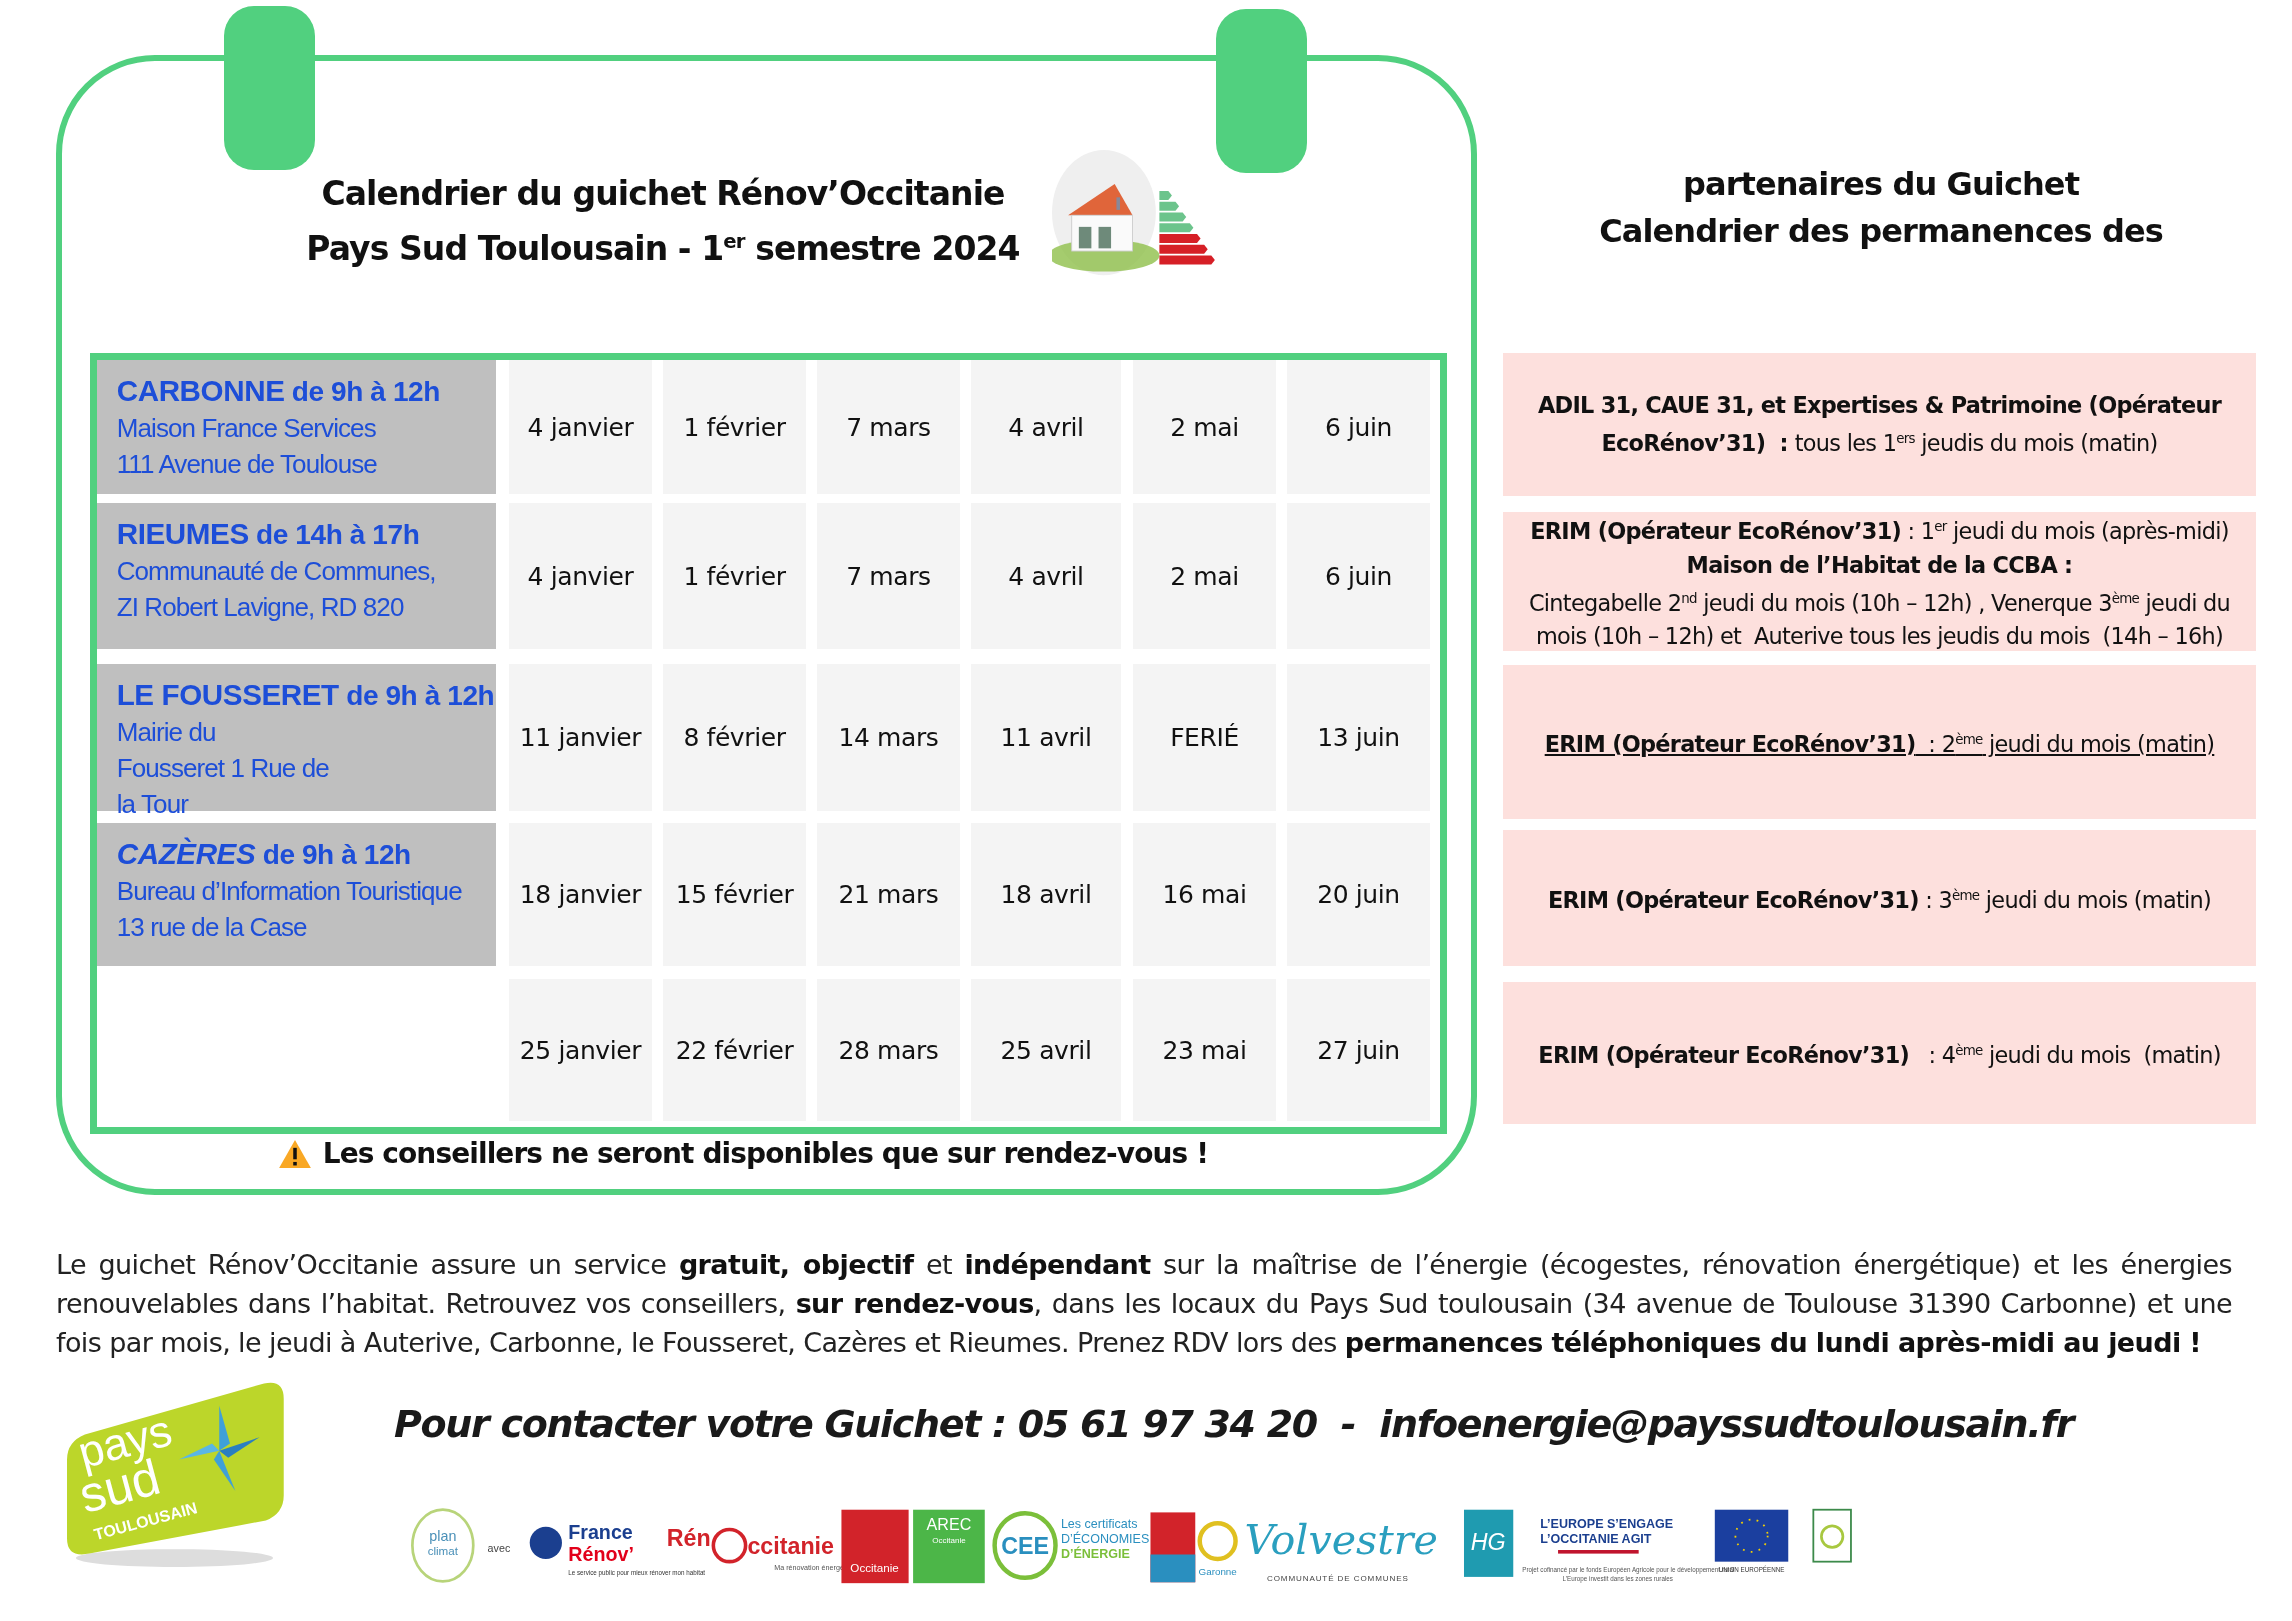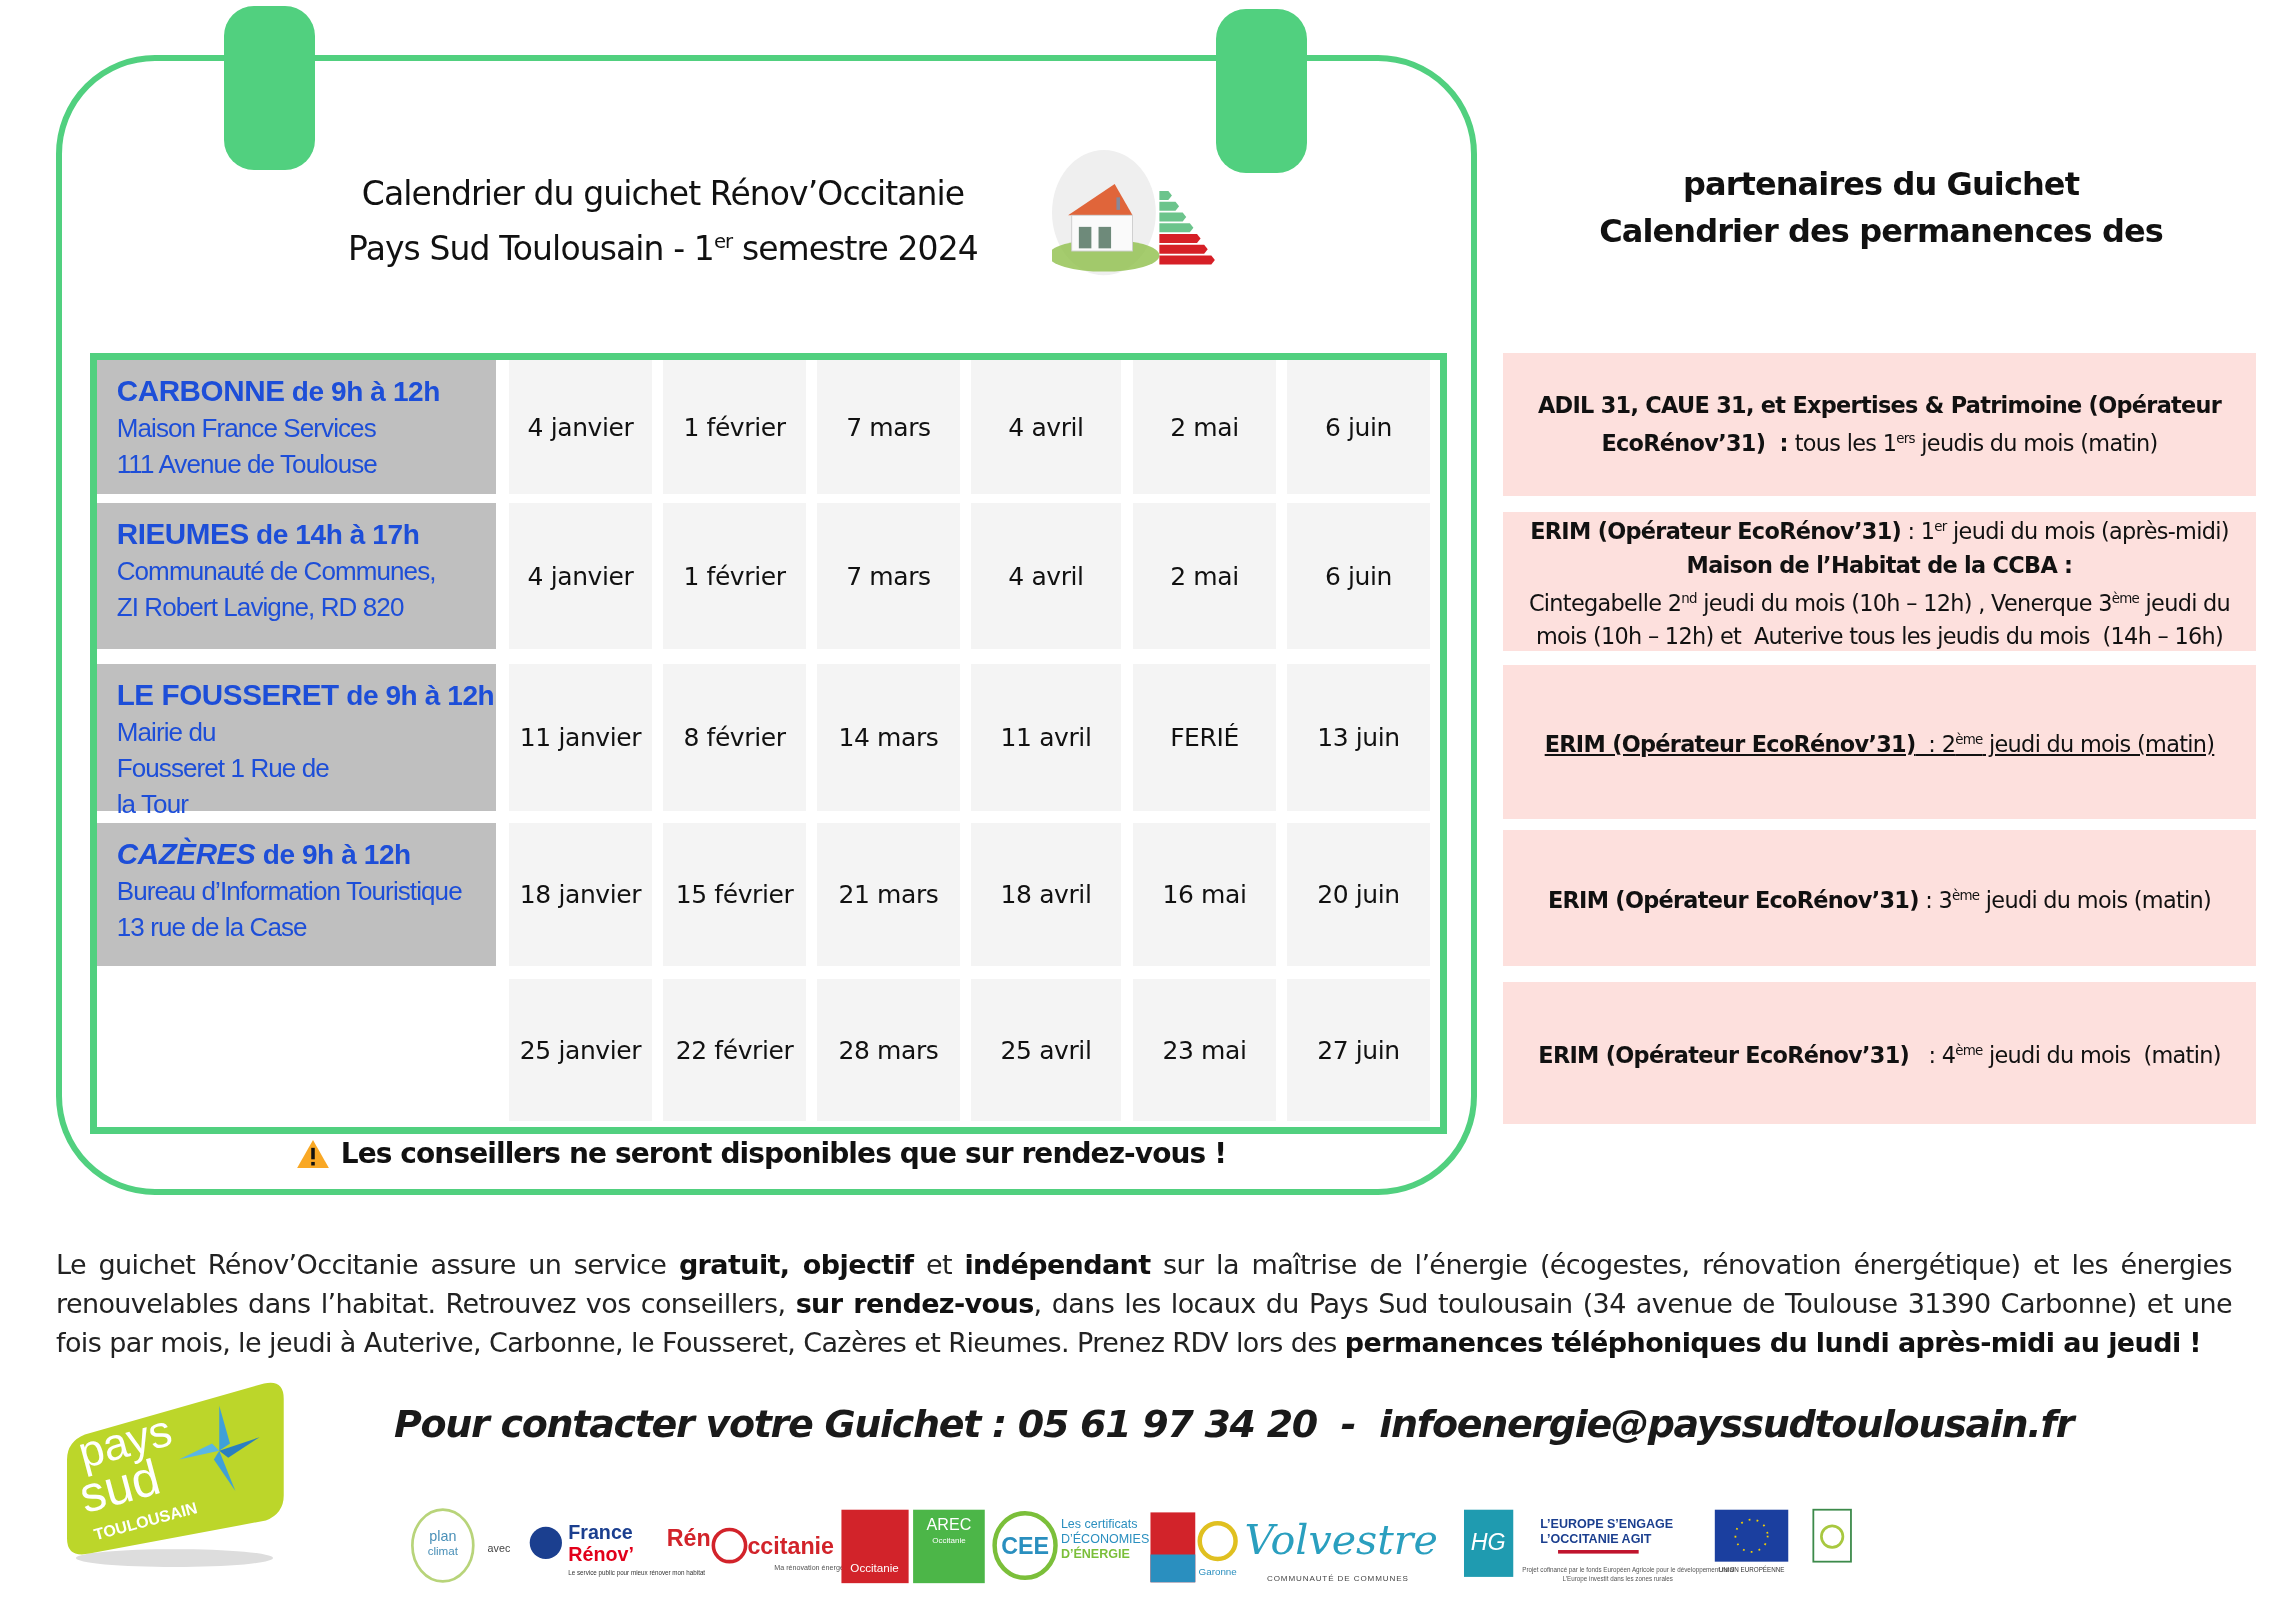--- a/index.html
+++ b/index.html
@@ -7,39 +7,39 @@
          font-family:"Liberation Sans", sans-serif; color:#111; }
   .abs { position:absolute; }
 
   
   .frame { left:56px; top:55px; width:1409px; height:1128px; border:6.3px solid #51d07f;
            border-radius:99px; box-sizing:content-box; }
   .ring { width:91px; height:164px; background:#51d07f; border-radius:30px; }
   .ring1 { left:224px; top:6.3px; }
   .ring2 { left:1216px; top:9px; }
 
-  .cal-title { left:296px; top:170px; width:734px; text-align:center; font-weight:normal;
+  .cal-title { left:296px; top:170px; width:734px; text-align:center; font-weight:bold;
                font-size:33px; line-height:48px; font-family:"DejaVu Sans", sans-serif; letter-spacing:-0.9px; }
   .cal-title sup { font-size:19.7px; }
 
   
   .house { left:1052px; top:148px; width:179px; height:130px; }
 
   
   .table { left:90px; top:353px; width:1343px; height:767px; border:7.2px solid #51d07f; background:#fff; }
   .row { position:absolute; left:0; width:1343px; }
   .hcell { position:absolute; left:0; top:0; width:399px; height:100%; background:#bfbfbf; color:#1d4ed8;
            box-sizing:border-box; padding:12.5px 12.5px 0 19.7px; font-family:"Liberation Sans", sans-serif; }
   .hcell .city { font-size:29.6px; font-weight:bold; line-height:36px; letter-spacing:0.4px; white-space:nowrap; }
   .hcell .city span { font-weight:bold; font-size:28px; letter-spacing:-0.4px; }
   .hcell .addr { font-size:26px; line-height:36px; letter-spacing:-0.9px; }
   .dcell { position:absolute; top:0; height:100%; background:#f4f4f4; display:flex; align-items:center;
            justify-content:center; font-family:"DejaVu Sans", sans-serif; font-size:25px; color:#111; white-space:nowrap; letter-spacing:-0.4px; }
 
-  .warning { left:296px; top:1137px; font-weight:bold; font-size:28px; font-family:"DejaVu Sans", sans-serif; letter-spacing:-0.9px; display:flex; align-items:center; gap:10.7px; }
+  .warning { left:278px; top:1137px; font-weight:bold; font-size:28px; font-family:"DejaVu Sans", sans-serif; letter-spacing:-0.9px; display:flex; align-items:center; gap:10.7px; }
 
   
   .right-title { left:1505px; top:161px; width:752px; text-align:center; font-weight:bold;
                  font-size:32px; line-height:47px; font-family:"DejaVu Sans", sans-serif; letter-spacing:-0.9px; }
   .pbox { left:1503px; width:753px; background:#fde0dd; display:flex; flex-direction:column;
           justify-content:center; align-items:center; text-align:center; box-sizing:border-box; padding:0 7.2px;
           font-family:"DejaVu Sans", sans-serif; font-size:22.4px; line-height:33px; letter-spacing:-0.7px; }
   .pbox b { font-weight:bold; }
   .pbox sup { font-size:13.4px; }
 

